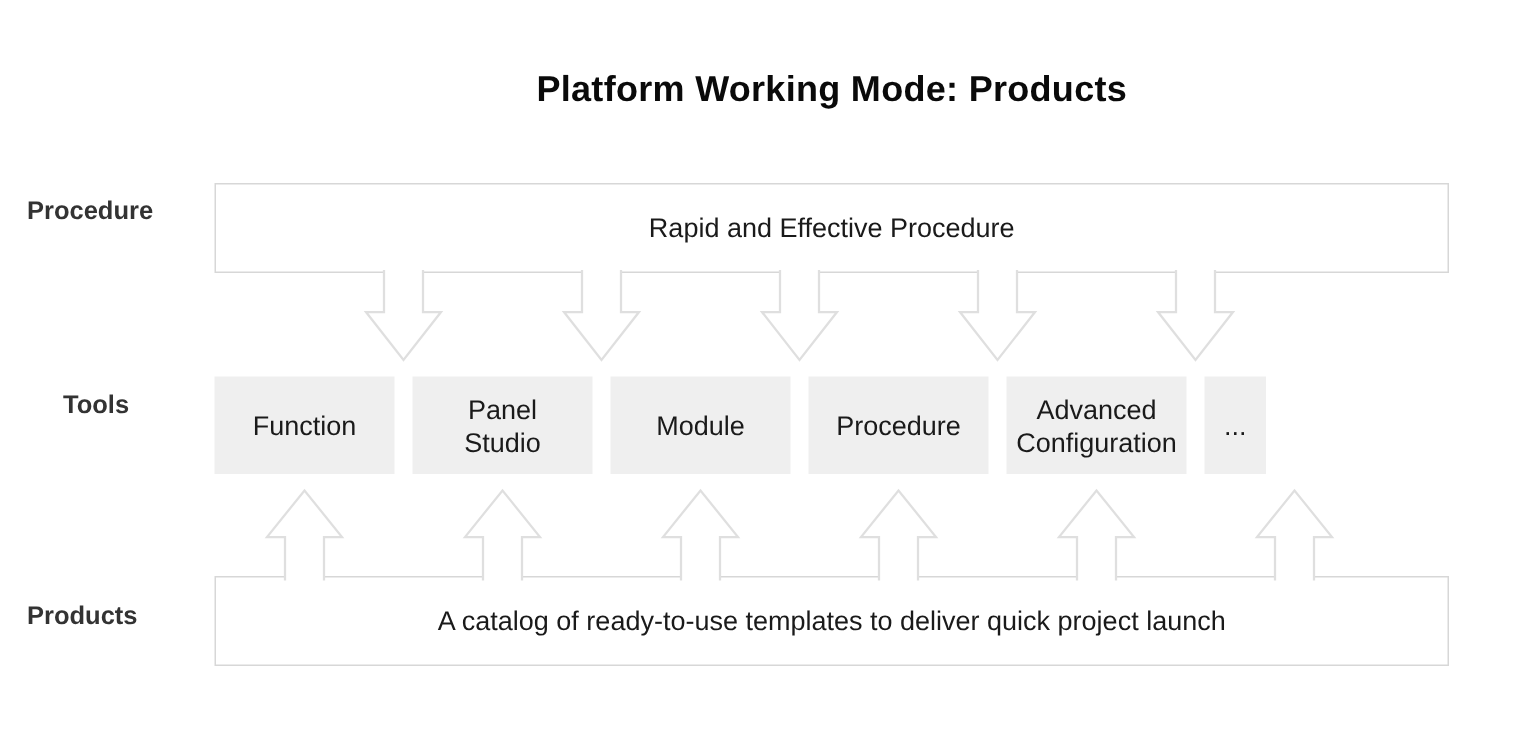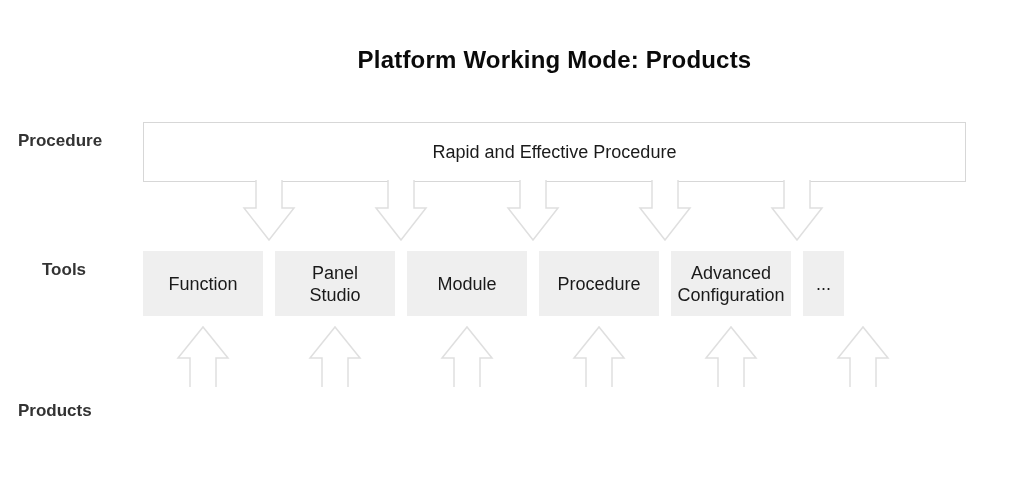--- a/index.html
+++ b/index.html
@@ -64,20 +64,23 @@
       <div class="tool-box">Function</div>
       <div class="tool-box">Panel
 Studio</div>
       <div class="tool-box">Module</div>
       <div class="tool-box">Procedure</div>
       <div class="tool-box">Advanced
 Configuration</div>
       <div class="tool-box small">...</div>
     </div>
 
+  <div class="wide-box solution">
+    <span>A catalog of ready-to-use templates to deliver quick project launch</span>
+  </div>
 
 <svg width="54" height="64" viewBox="0 0 54 64" class="arrow" style="left: 242px; top: 180px;">
       <path d="M14,0 L14,28 L2,28 L27,60 L52,28 L40,28 L40,0" fill="#ffffff" stroke="#dfdfdf" stroke-width="1.5"></path>
     </svg>
     <svg width="54" height="64" viewBox="0 0 54 64" class="arrow" style="left: 374px; top: 180px;">
       <path d="M14,0 L14,28 L2,28 L27,60 L52,28 L40,28 L40,0" fill="#ffffff" stroke="#dfdfdf" stroke-width="1.5"></path>
     </svg>
     <svg width="54" height="64" viewBox="0 0 54 64" class="arrow" style="left: 506px; top: 180px;">
       <path d="M14,0 L14,28 L2,28 L27,60 L52,28 L40,28 L40,0" fill="#ffffff" stroke="#dfdfdf" stroke-width="1.5"></path>
     </svg>

